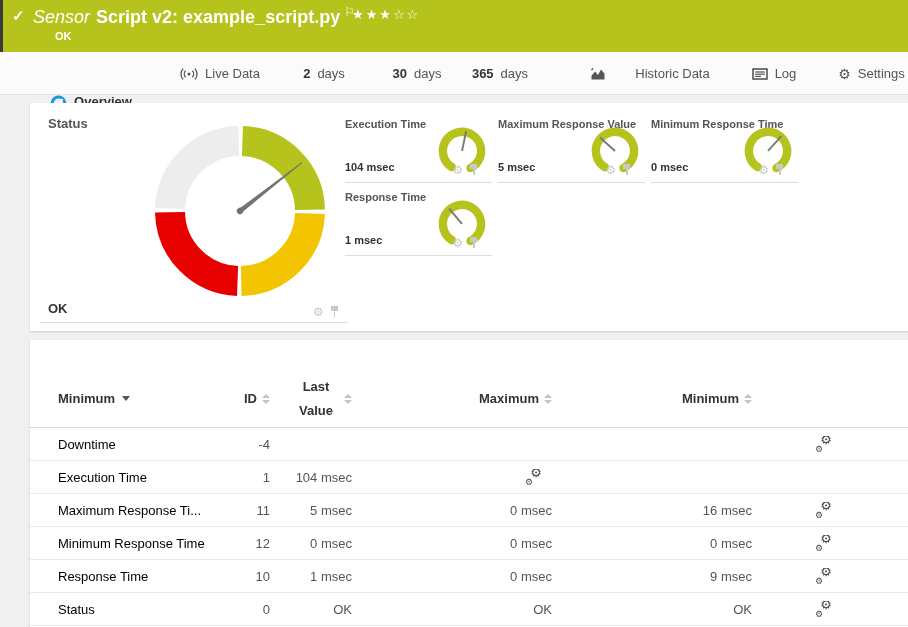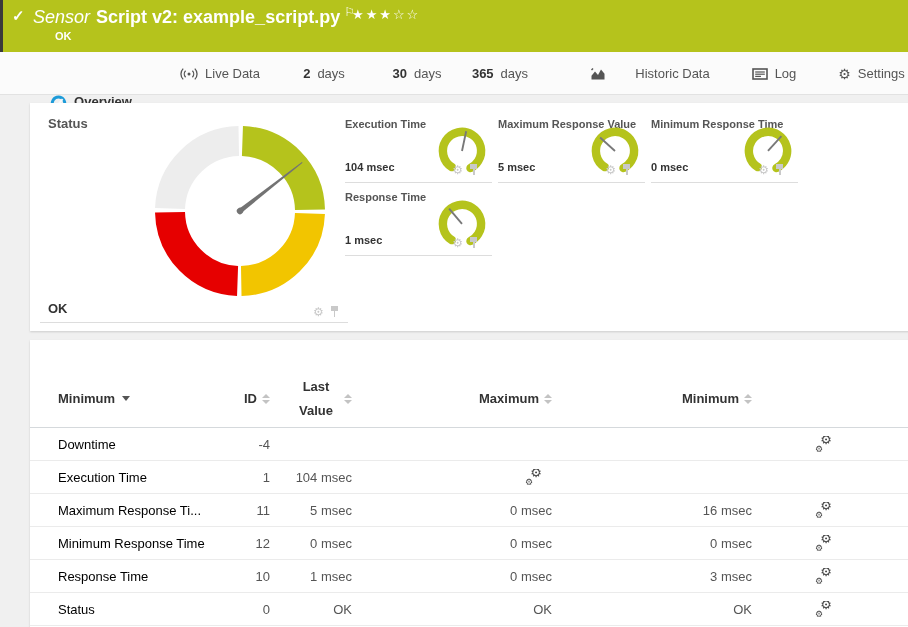--- a/index.html
+++ b/index.html
@@ -359,21 +359,21 @@
             <span class="gbig">⚙</span>
             <span class="gsmall">⚙</span>
           </span>
         </div>
       </div>
       <div class="trow">
         <div class="td c-channel">Response Time</div>
         <div class="td c-id">10</div>
         <div class="td c-last">1 msec</div>
         <div class="td c-min">0 msec</div>
-        <div class="td c-max">3 msec</div>
+        <div class="td c-max">9 msec</div>
         <div class="td c-gear">
           <span class="gears">
             <span class="gbig">⚙</span>
             <span class="gsmall">⚙</span>
           </span>
         </div>
       </div>
       <div class="trow">
         <div class="td c-channel">Status</div>
         <div class="td c-id">0</div>

